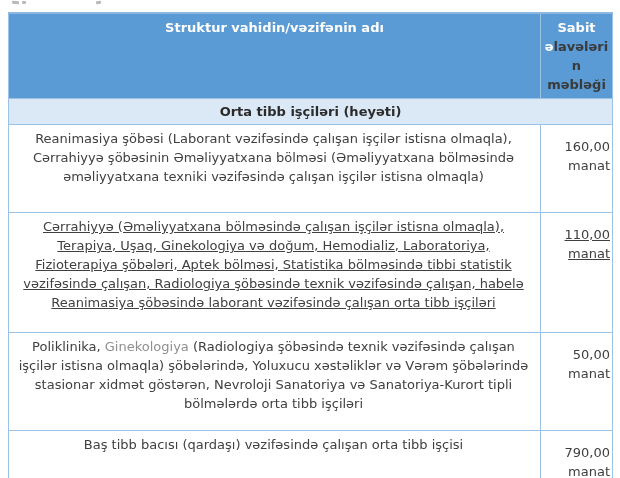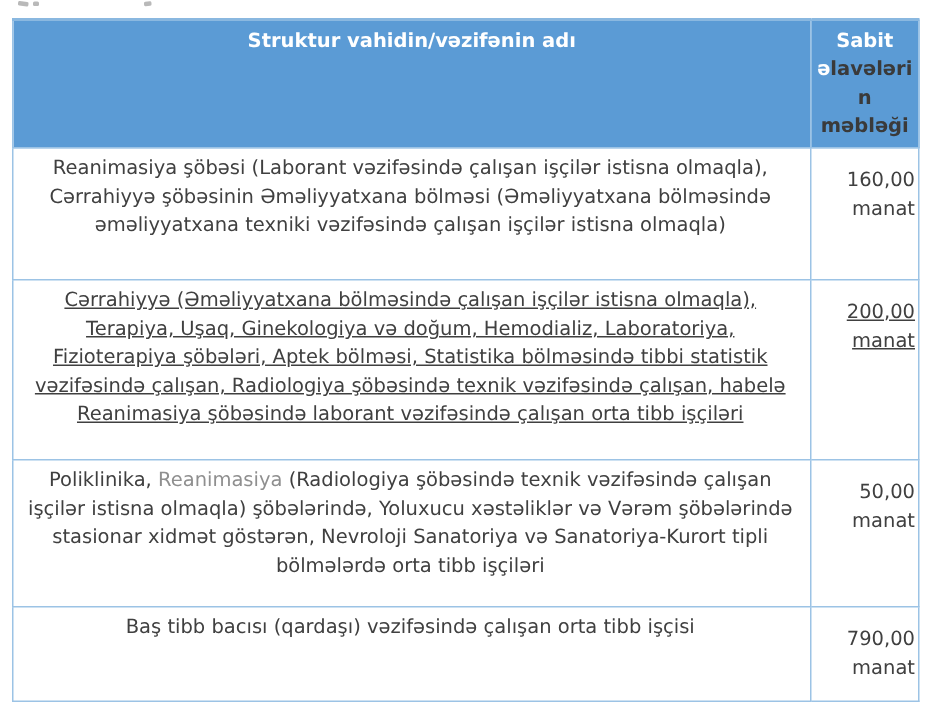--- a/index.html
+++ b/index.html
@@ -99,30 +99,33 @@
       <col class="c1">
       <col class="c2">
     </colgroup>
   <thead>
     <tr>
       <th class="col1-header">Struktur vahidin/vəzifənin adı</th>
       <th class="col2-header"><span class="part-light">Sabit ə</span><span class="part-dark">lavələrin məbləği</span></th>
     </tr>
   </thead>
   <tbody>
+    <tr>
+      <td colspan="2" class="section-cell">Orta tibb işçiləri (heyəti)</td>
+    </tr>
   <tr class="r1">
         <td class="name-cell"><span class="part-normal">Reanimasiya şöbəsi (Laborant vəzifəsində çalışan işçilər istisna olmaqla), Cərrahiyyə şöbəsinin Əməliyyatxana bölməsi (Əməliyyatxana bölməsində əməliyyatxana texniki vəzifəsində çalışan işçilər istisna olmaqla)</span></td>
         <td class="amount-cell">160,00 manat</td>
       </tr>
       <tr class="r2">
         <td class="name-cell"><span class="part-normal">Cərrahiyyə (Əməliyyatxana bölməsində çalışan işçilər istisna olmaqla), Terapiya, Uşaq, Ginekologiya və doğum, Hemodializ, Laboratoriya, Fizioterapiya şöbələri, Aptek bölməsi, Statistika bölməsində tibbi statistik vəzifəsində çalışan, Radiologiya şöbəsində texnik vəzifəsində çalışan, habelə Reanimasiya şöbəsində laborant vəzifəsində çalışan orta tibb işçiləri</span></td>
-        <td class="amount-cell">200,00 manat</td>
+        <td class="amount-cell">110,00 manat</td>
       </tr>
       <tr class="r4">
-        <td class="name-cell"><span class="part-normal">Poliklinika, </span><span class="part-muted">Reanimasiya</span><span class="part-normal"> (Radiologiya şöbəsində texnik vəzifəsində çalışan işçilər istisna olmaqla) şöbələrində, Yoluxucu xəstəliklər və Vərəm şöbələrində stasionar xidmət göstərən, Nevroloji Sanatoriya və Sanatoriya-Kurort tipli bölmələrdə orta tibb işçiləri</span></td>
+        <td class="name-cell"><span class="part-normal">Poliklinika, </span><span class="part-muted">Ginekologiya</span><span class="part-normal"> (Radiologiya şöbəsində texnik vəzifəsində çalışan işçilər istisna olmaqla) şöbələrində, Yoluxucu xəstəliklər və Vərəm şöbələrində stasionar xidmət göstərən, Nevroloji Sanatoriya və Sanatoriya-Kurort tipli bölmələrdə orta tibb işçiləri</span></td>
         <td class="amount-cell">50,00 manat</td>
       </tr>
       <tr class="r6">
         <td class="name-cell"><span class="part-normal">Baş tibb bacısı (qardaşı) vəzifəsində çalışan orta tibb işçisi</span></td>
         <td class="amount-cell">790,00 manat</td>
       </tr>
     </tbody>
 </table>
 
 </body></html>

